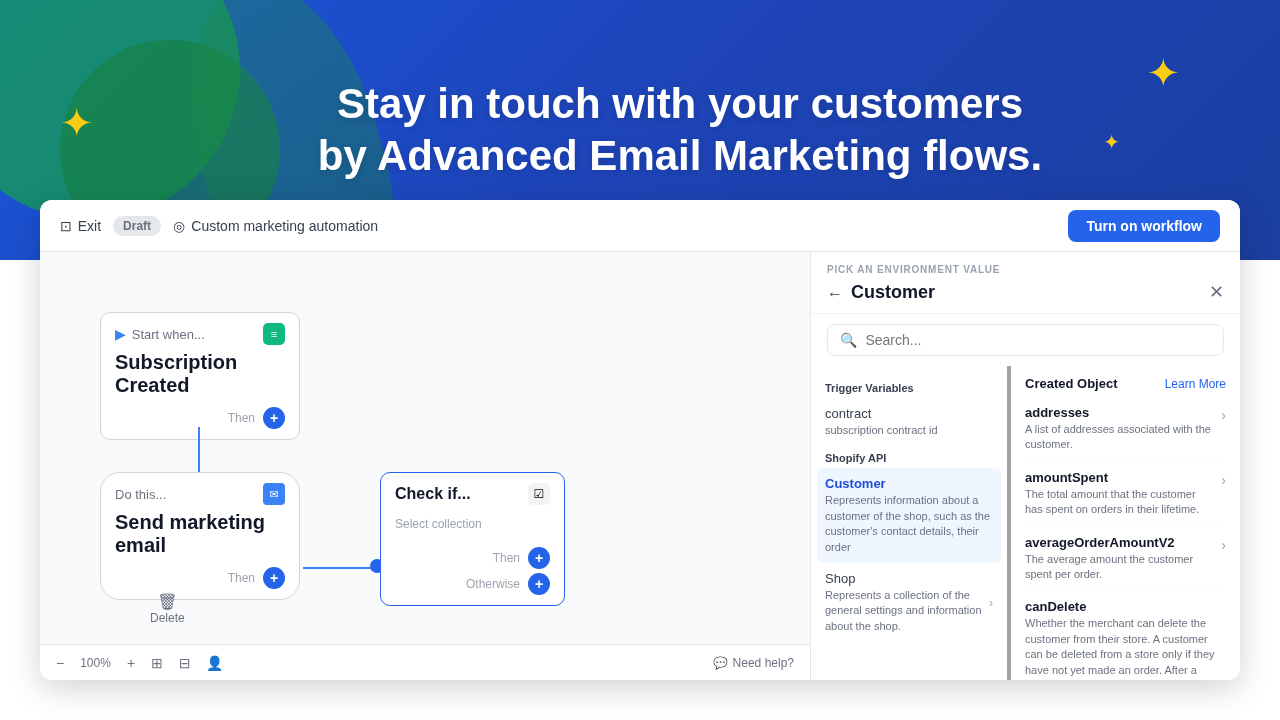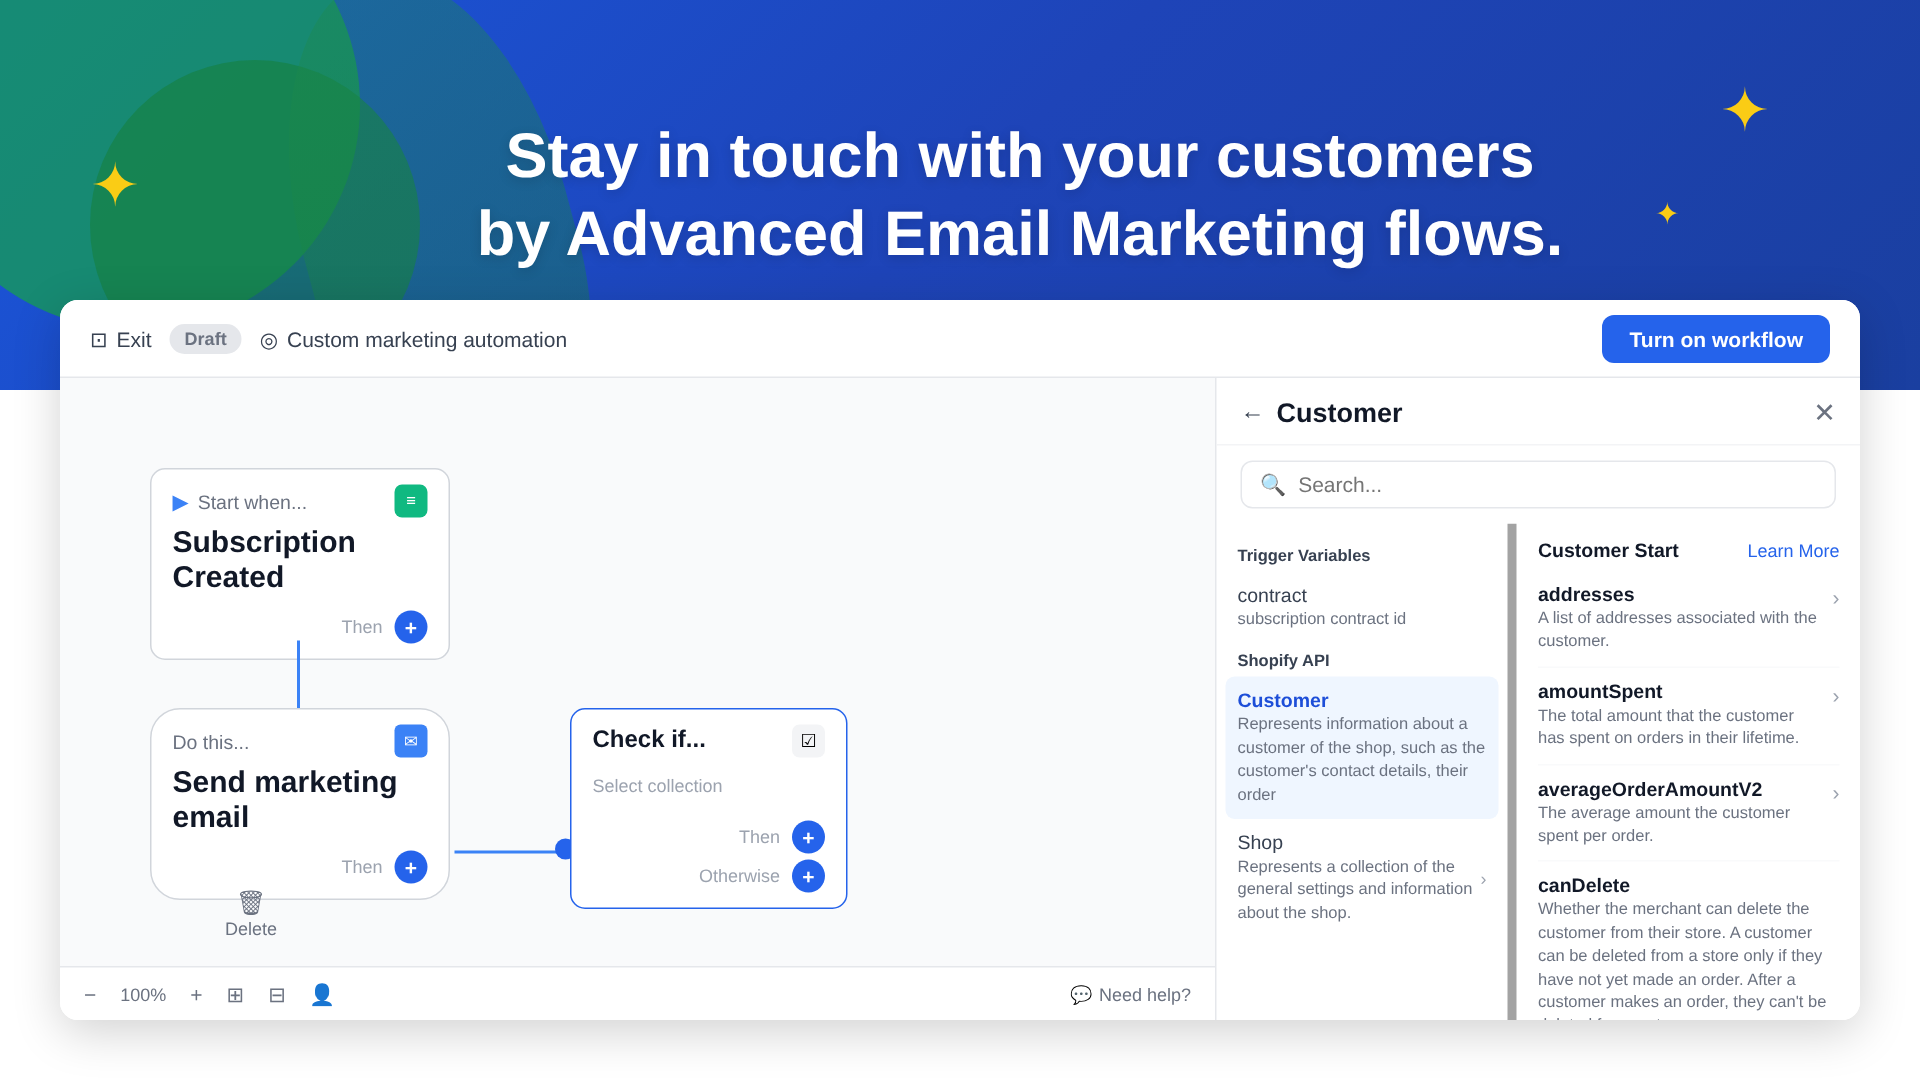--- a/index.html
+++ b/index.html
@@ -282,21 +282,21 @@
       background: transparent;
     }
 
     .panel-body {
       display: flex;
       flex: 1;
       overflow: hidden;
     }
     .panel-left {
       width: 200px;
-      border-right: 6px solid #a3a3a3;
+      border-right: 4px solid #a3a3a3;
       overflow-y: auto;
       padding: 10px 0;
     }
     .panel-right {
       flex: 1;
       overflow-y: auto;
       padding: 10px 14px;
     }
 
     .section-label {
@@ -467,20 +467,21 @@
         <span class="bottom-icon">👤</span>
         <div class="need-help">
           <span>💬</span>
           <span>Need help?</span>
         </div>
       </div>
     </div>
 
     <div class="right-panel">
       <div class="panel-header">
+        <div class="pick-label">PICK AN ENVIRONMENT VALUE</div>
         <div class="panel-title-row">
           <div class="back-row">
             <span class="back-arrow">←</span>
             <span class="panel-title">Customer</span>
           </div>
           <span class="close-x">✕</span>
         </div>
       </div>
 
       <div class="search-box">
@@ -508,21 +509,21 @@
             <div>
               <div class="item-name">Shop</div>
               <div class="item-desc">Represents a collection of the general settings and information about the shop.</div>
             </div>
             <span style="color:#9ca3af;font-size:12px;">›</span>
           </div>
         </div>
 
         <div class="panel-right">
           <div class="right-section-header">
-            <span class="right-section-title">Customer Start</span>
+            <span class="right-section-title">Created Object</span>
             <span class="learn-more">Learn More</span>
           </div>
 
           <div class="right-row">
             <div class="right-row-content">
               <div class="right-row-name">addresses</div>
               <div class="right-row-desc">A list of addresses associated with the customer.</div>
             </div>
             <span class="right-row-arrow">›</span>
           </div>

